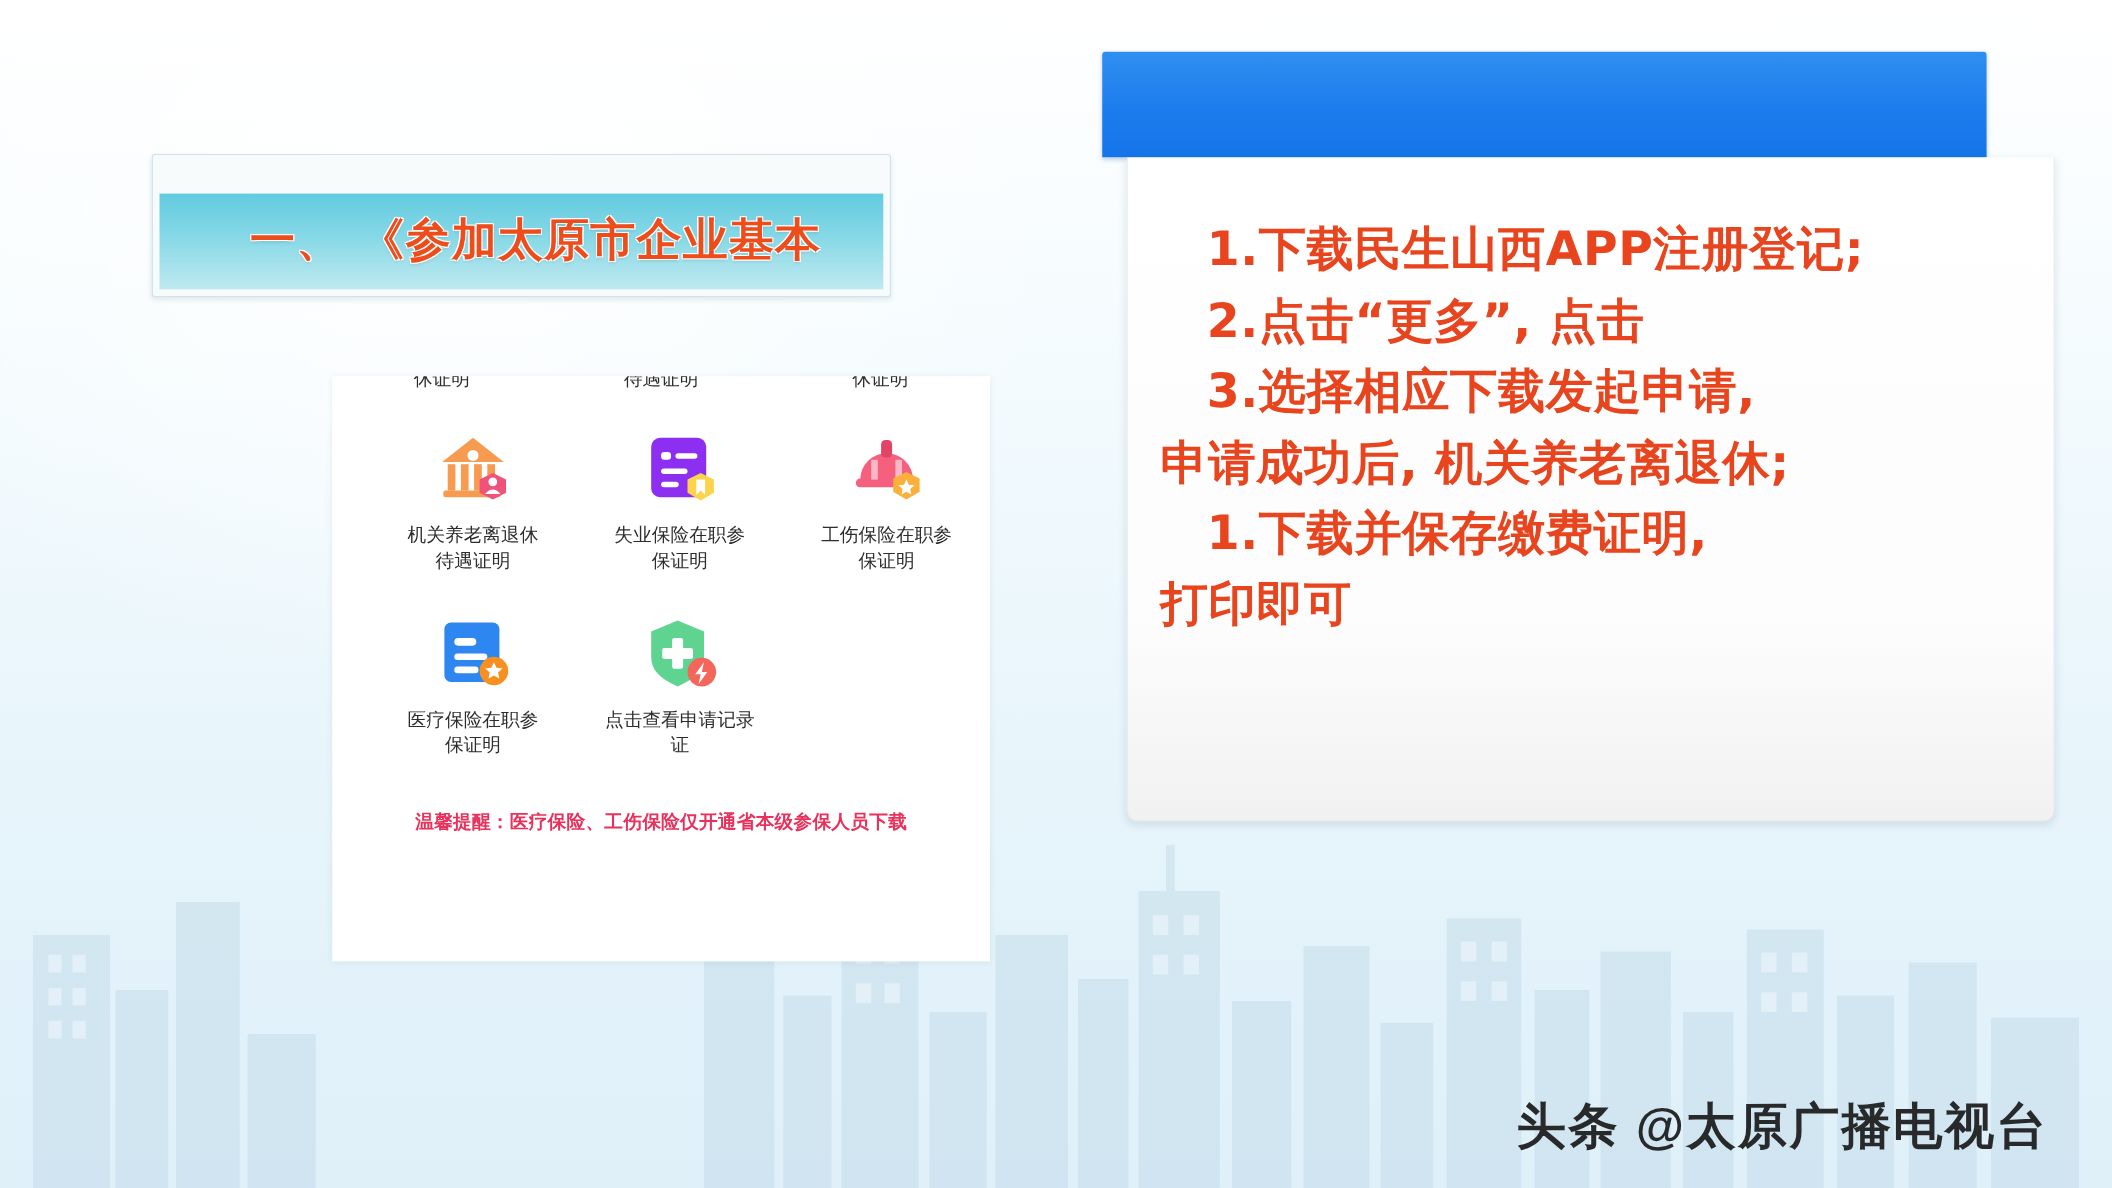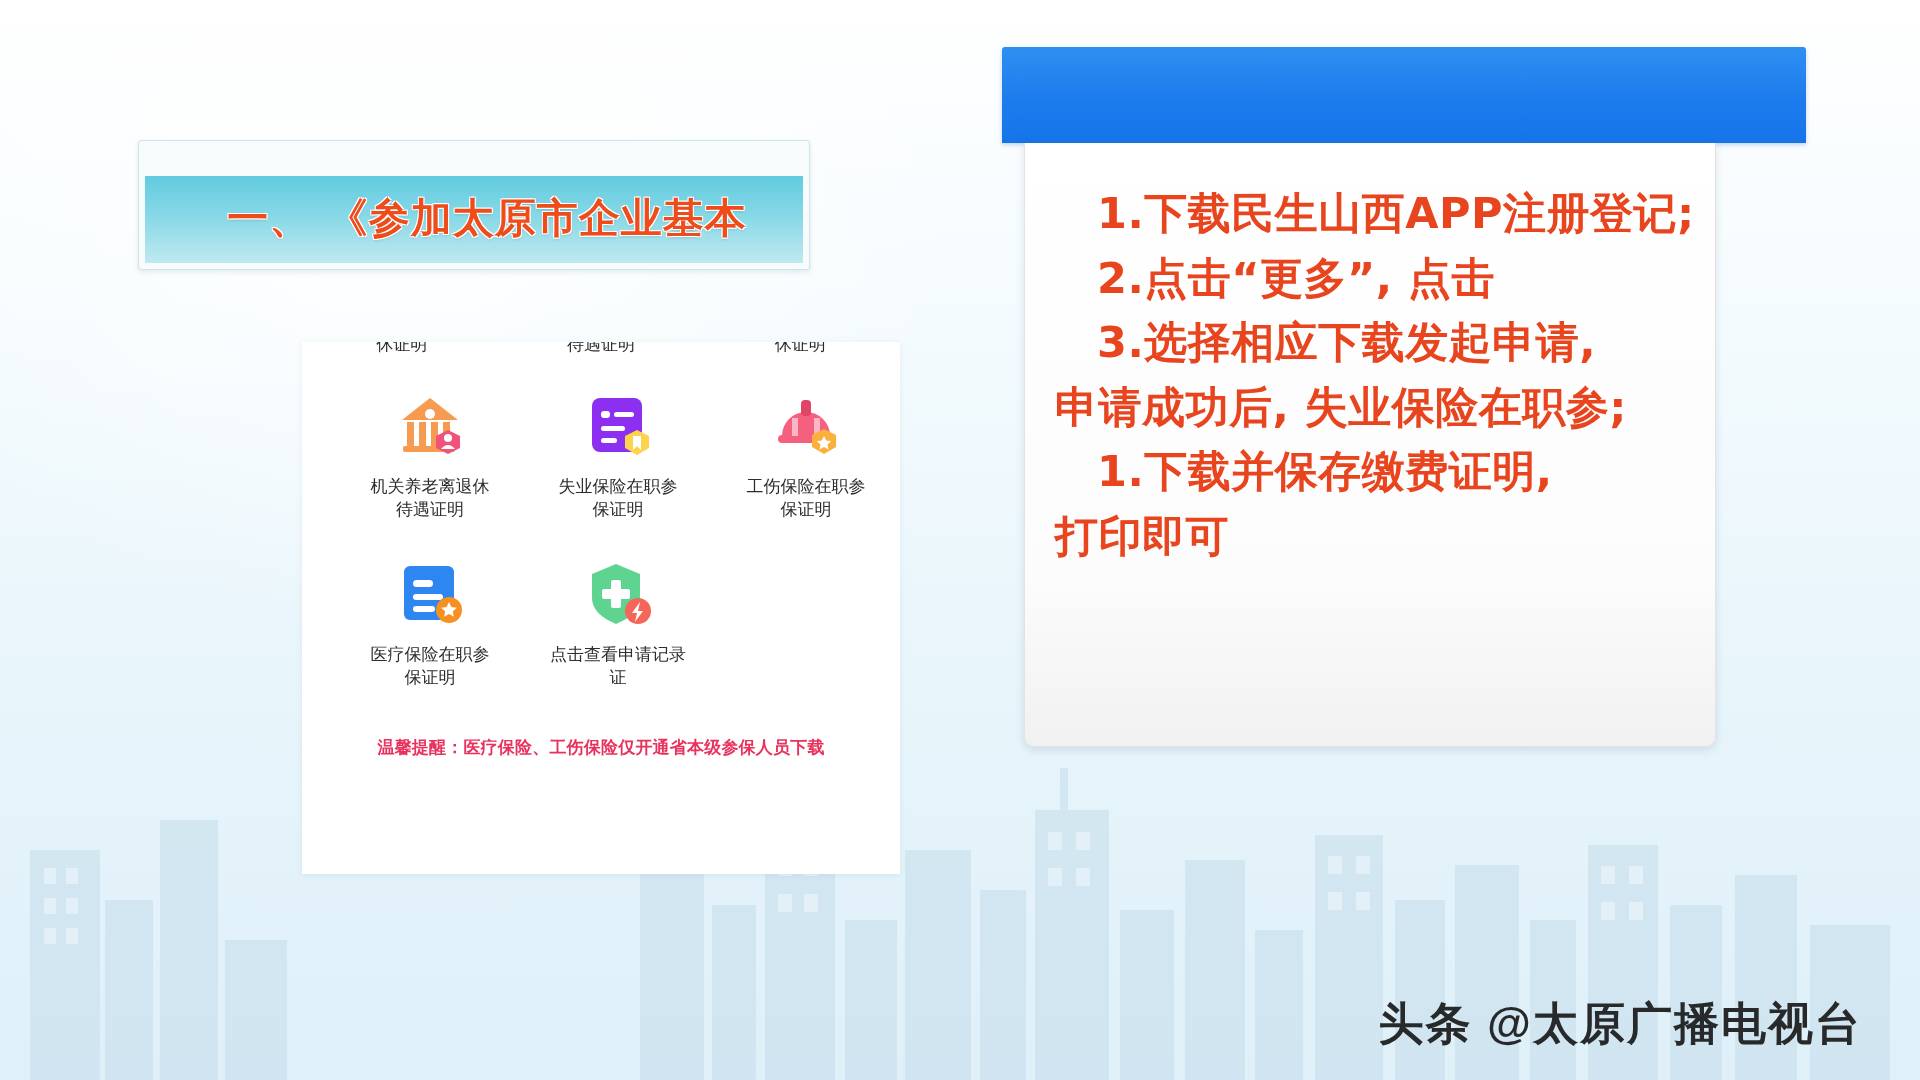--- a/index.html
+++ b/index.html
@@ -163,28 +163,28 @@
     width: 804px;
     height: 96px;
     background: linear-gradient(180deg, #2f8ff0 0%, #1d7ced 55%, #1574e8 100%);
     border-radius: 3px 3px 0 0;
     box-shadow: 0 2px 4px rgba(20,90,170,0.25);
   }
   #panel-body {
     position: absolute;
     left: 22px;
     top: 96px;
-    width: 692px;
+    width: 844px;
     height: 604px;
     background: linear-gradient(180deg, #ffffff 0%, #fcfcfc 72%, #f1f1f1 100%);
     border: 1px solid #e3e3e3;
     border-top: none;
     border-radius: 0 0 10px 10px;
     box-shadow: 0 3px 8px rgba(80,110,140,0.18);
-    padding: 38px 30px 0 30px;
+    padding: 52px 30px 0 30px;
   }
   .step-line {
     font-family: "DejaVu Sans", "Liberation Sans", sans-serif;
     font-weight: bold;
     font-size: 43px;
     line-height: 1.50;
     color: #e8451f;
     white-space: nowrap;
     letter-spacing: 0.5px;
   }
@@ -368,21 +368,21 @@
 
     <div id="shot-warning">温馨提醒：医疗保险、工伤保险仅开通省本级参保人员下载</div>
   </div>
 
   <div id="right-panel">
     <div id="panel-header"></div>
     <div id="panel-body">
       <div class="step-line indent">1.下载民生山西APP注册登记;</div>
       <div class="step-line indent">2.点击“更多”, 点击</div>
       <div class="step-line indent">3.选择相应下载发起申请,</div>
-      <div class="step-line">申请成功后, 失业保险在职参;</div>
+      <div class="step-line">申请成功后, 机关养老离退休;</div>
       <div class="step-line indent">1.下载并保存缴费证明,</div>
       <div class="step-line">打印即可</div>
     </div>
   </div>
 
   <div id="watermark">头条 @太原广播电视台</div>
 
 </div>
 
 </body></html>

